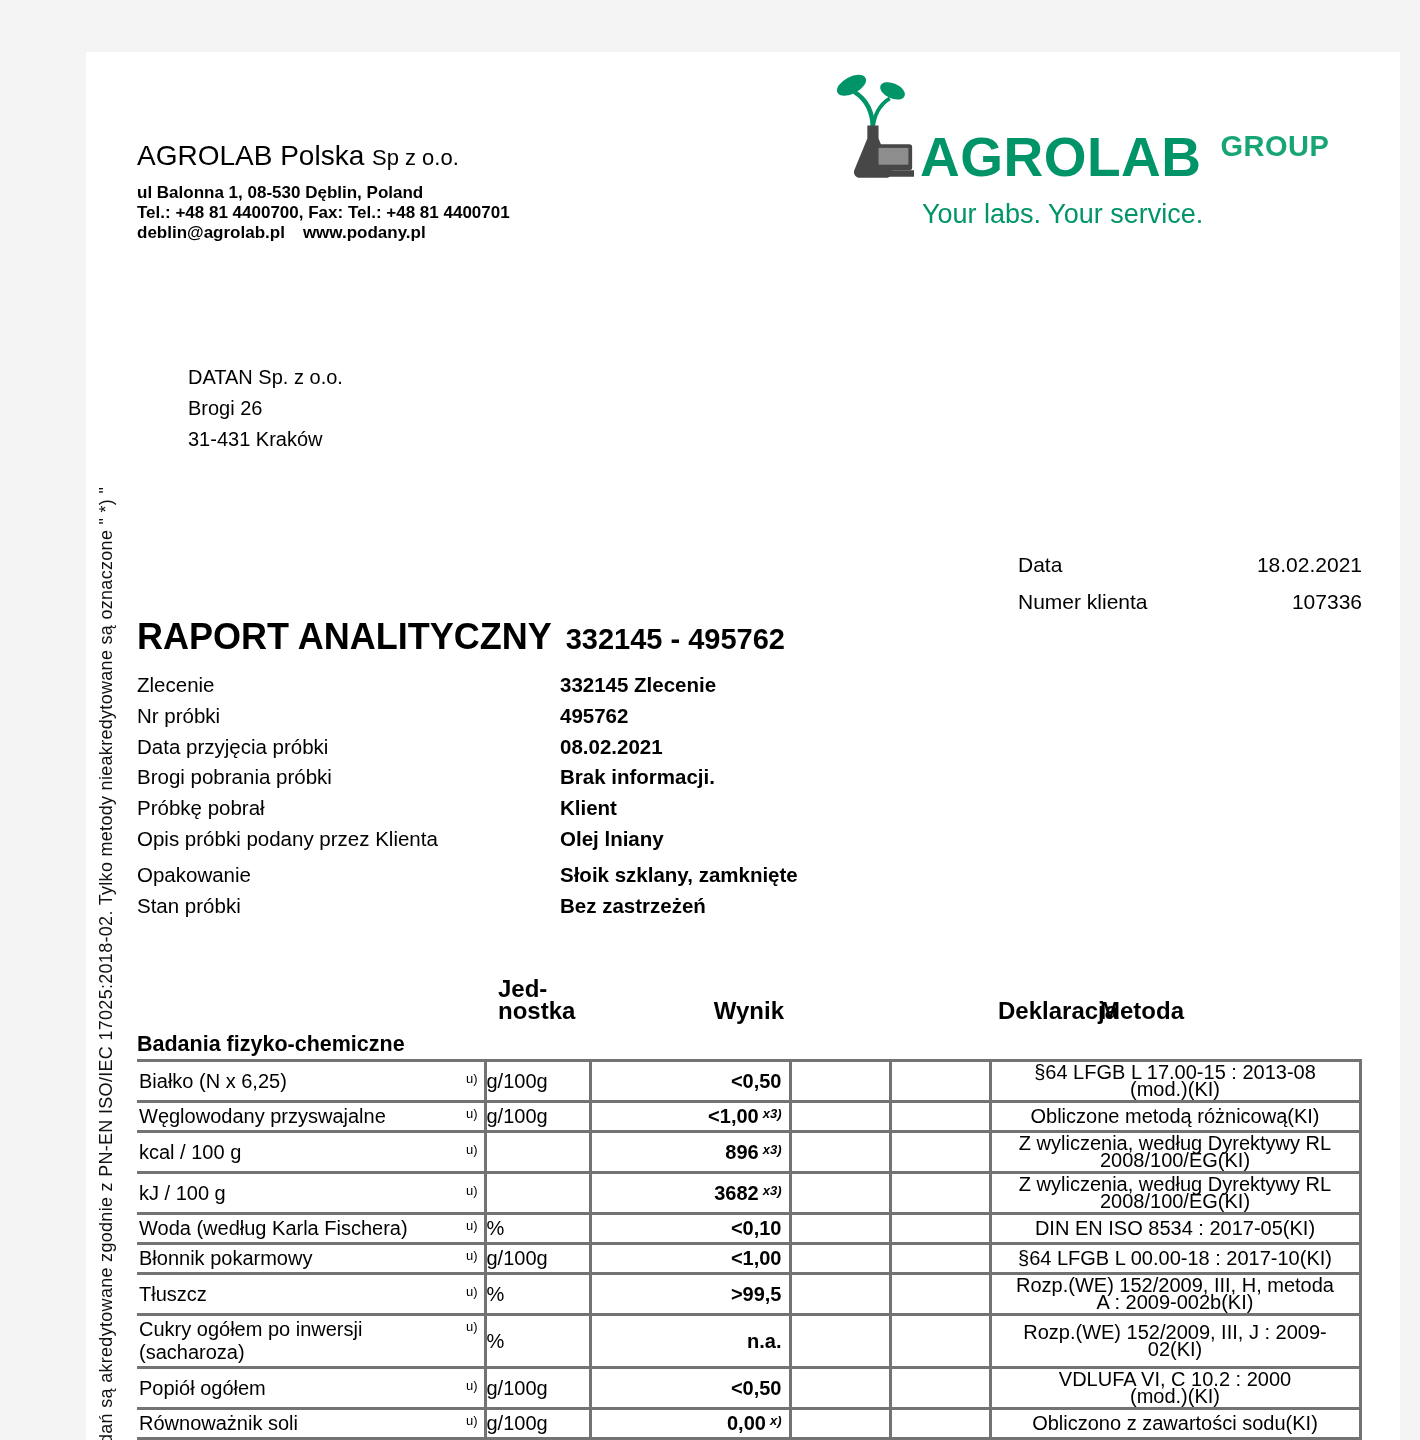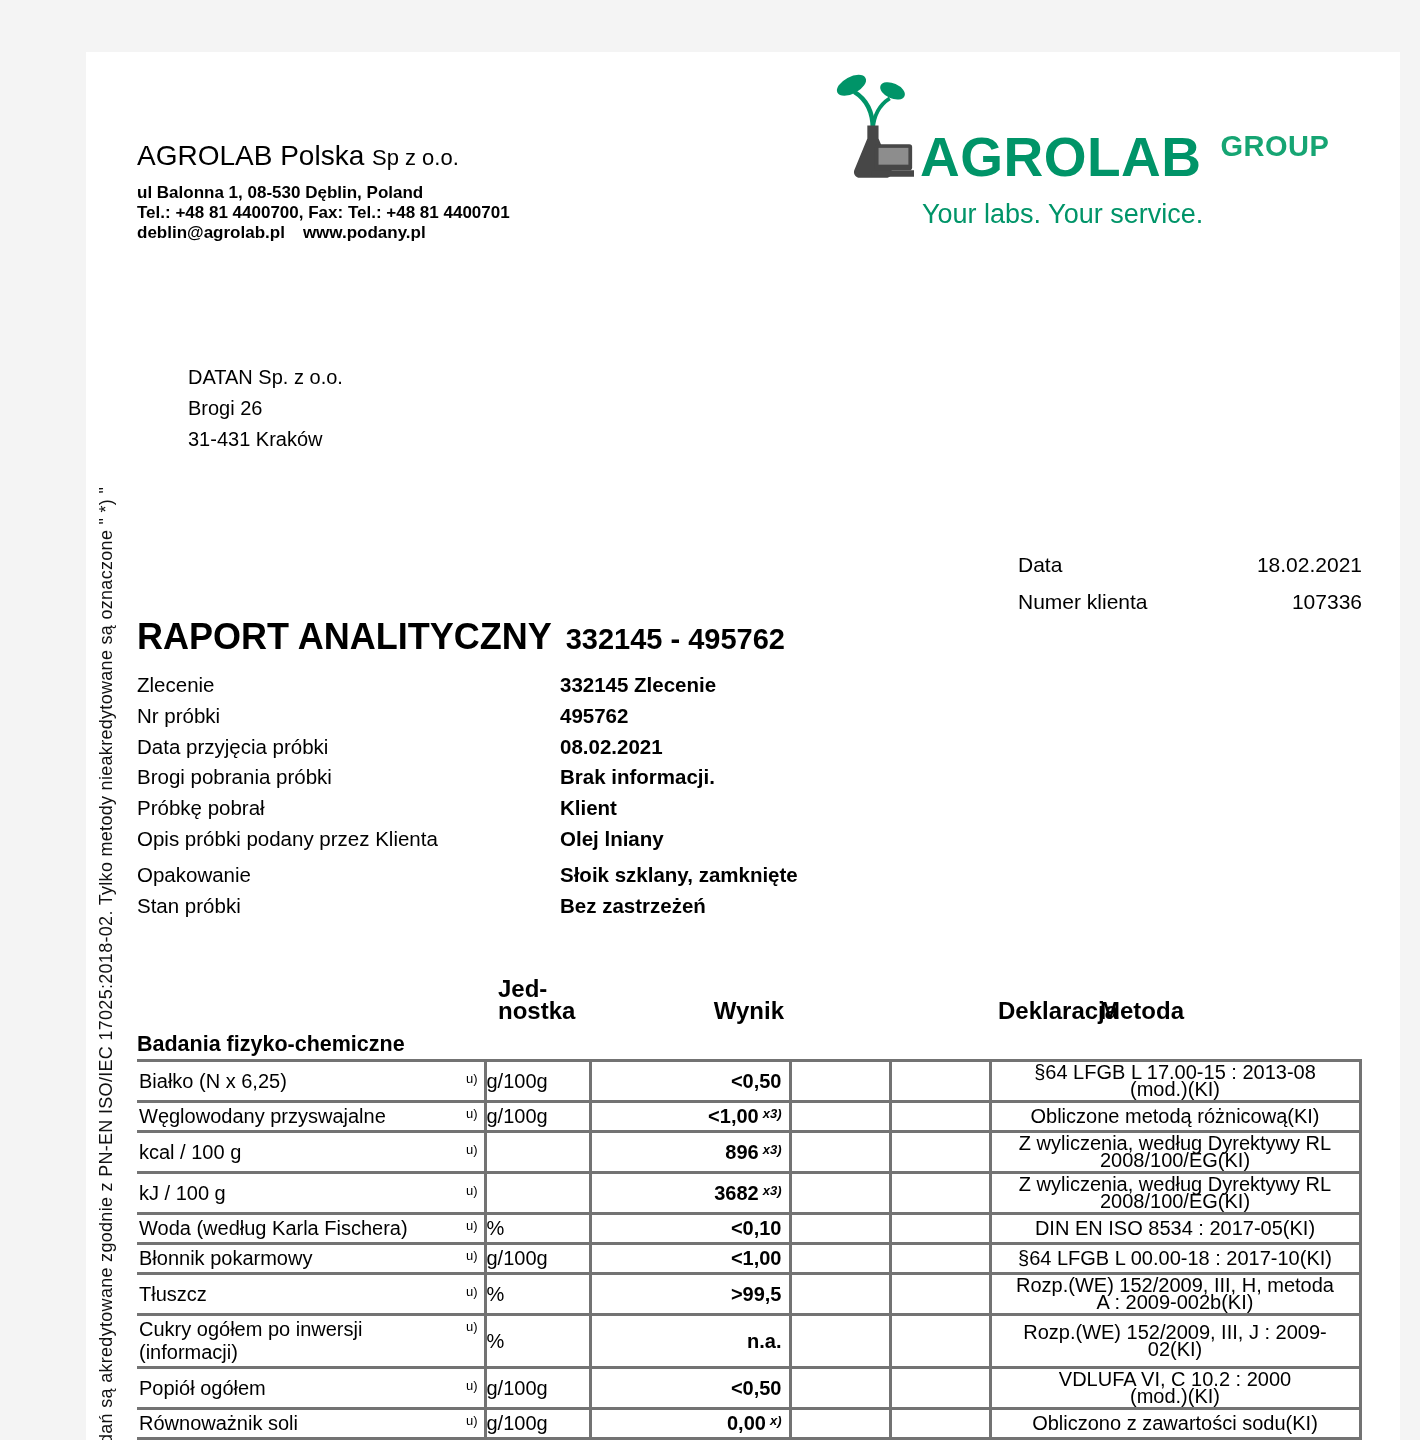--- a/index.html
+++ b/index.html
@@ -277,21 +277,21 @@
         <td class="c-result"><span>&gt;99,5</span></td>
         <td></td>
         <td></td>
         <td class="c-method">Rozp.(WE) 152/2009, III, H, metoda
 A : 2009-002b(KI)</td>
       </tr>
       <tr>
         <td class="c-name">
             <div class="name-wrap">
               <span class="name-text">Cukry ogółem po inwersji
-(informacji)</span>
+(sacharoza)</span>
               <span class="name-sup">u)</span>
             </div>
           </td>
         <td class="c-unit">%</td>
         <td class="c-result"><span>n.a.</span></td>
         <td></td>
         <td></td>
         <td class="c-method">Rozp.(WE) 152/2009, III, J : 2009-
 02(KI)</td>
       </tr>

